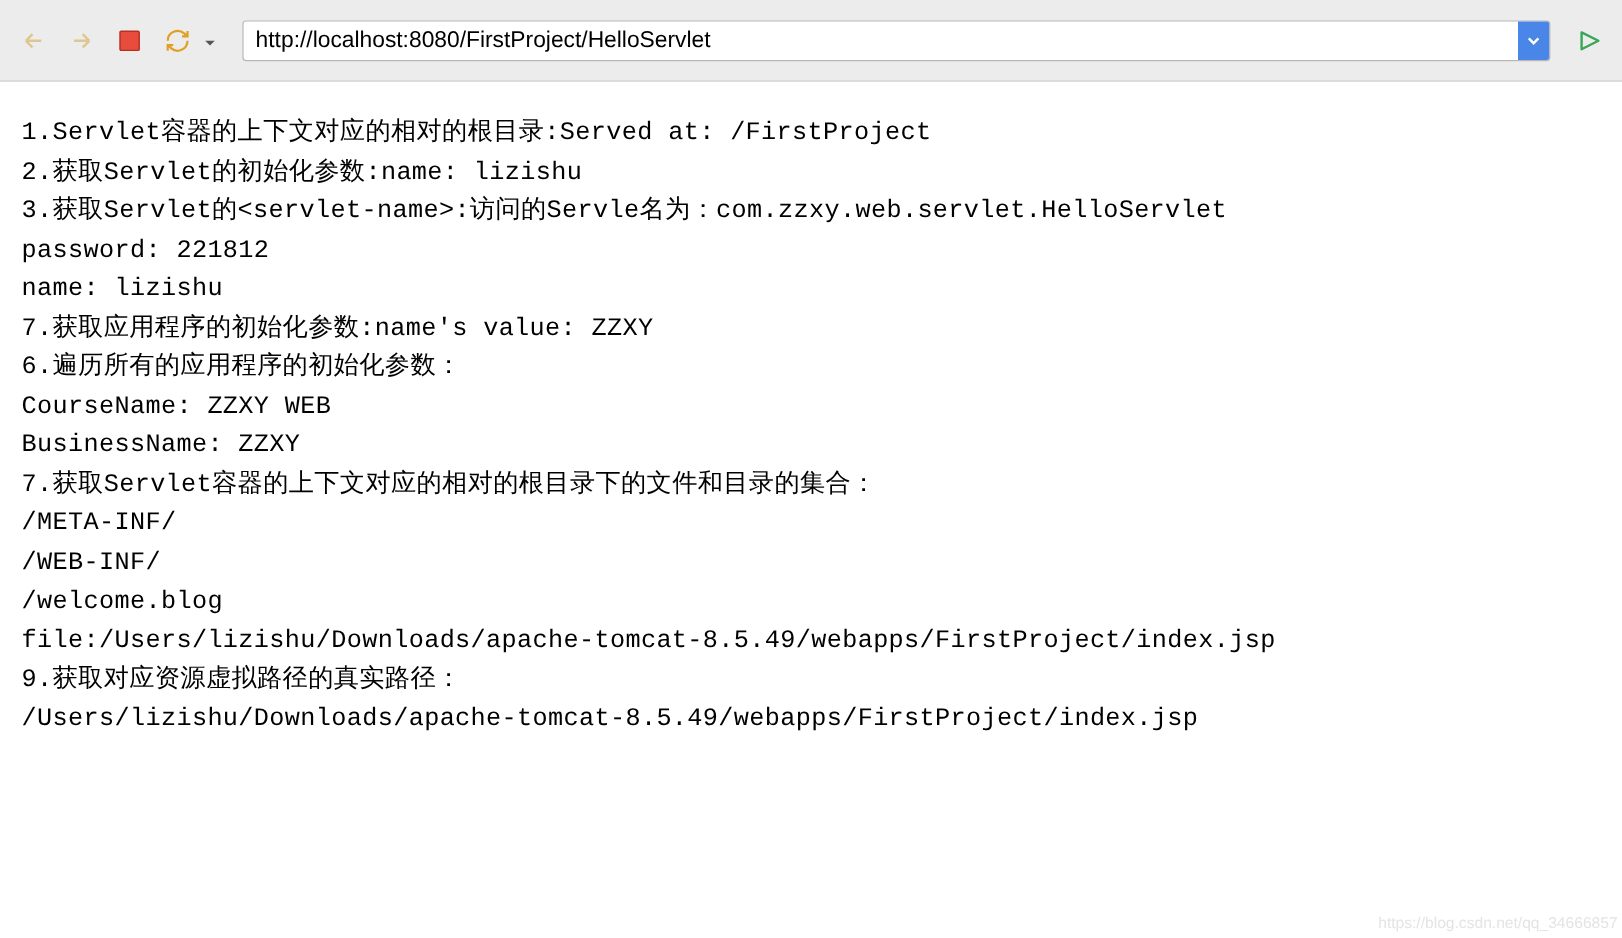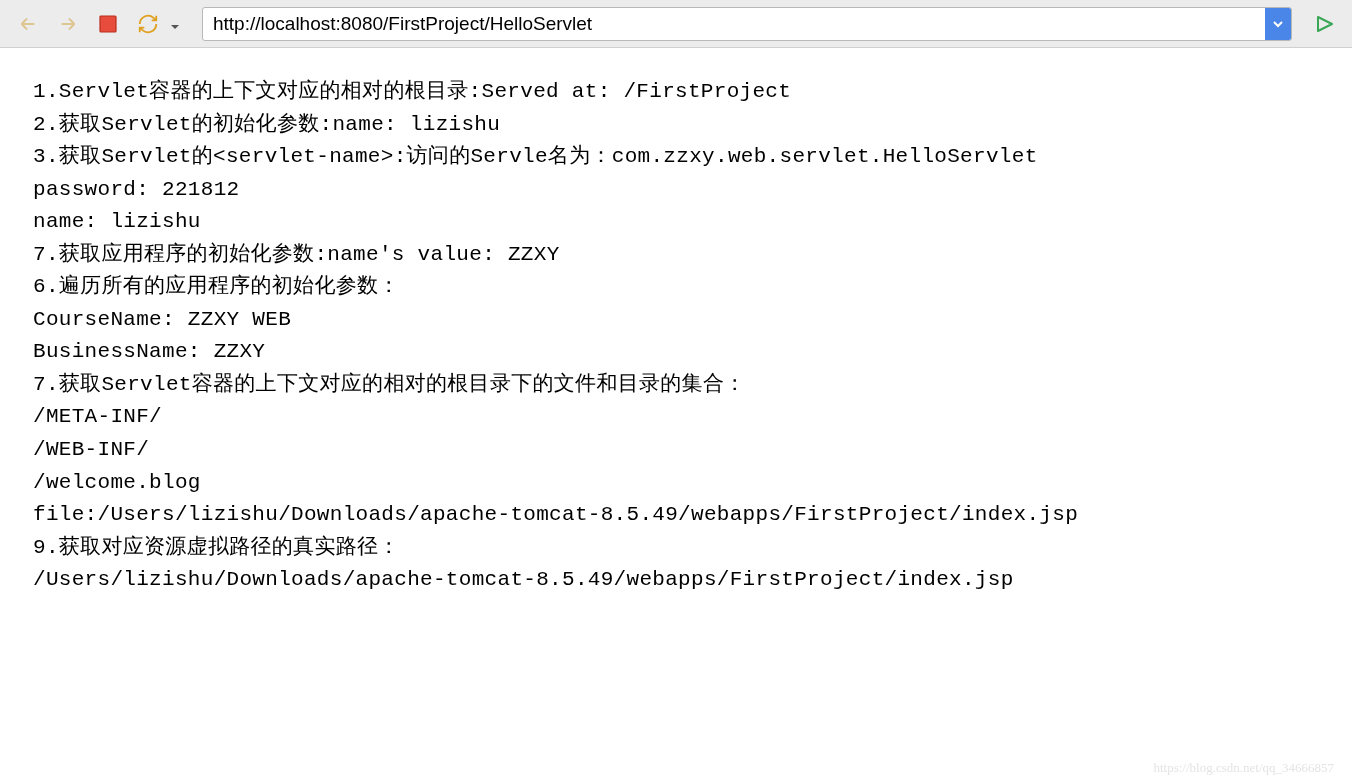--- a/index.html
+++ b/index.html
@@ -6,21 +6,21 @@
     body {
       font-family: -apple-system, BlinkMacSystemFont, "Segoe UI", sans-serif;
       background: #ffffff;
       width: 1352px;
       height: 782px;
       overflow: hidden;
       position: relative;
     }
     .toolbar {
       background: #ececec;
-      height: 48px;
+      height: 68px;
       display: flex;
       align-items: center;
       padding: 0 12px;
       gap: 8px;
       border-bottom: 1px solid #d0d0d0;
     }
     .toolbar-btn {
       width: 32px;
       height: 32px;
       display: flex;
@@ -80,32 +80,31 @@
       margin-left: 8px;
     }
     .content {
       padding: 28px 18px;
       font-family: "Courier New", Courier, monospace;
       font-size: 21px;
       line-height: 1.55;
       color: #000;
       font-weight: 500;
       letter-spacing: 0.3px;
-      margin-left: 15px;
     }
     .content-line {
       white-space: pre;
     }
     .watermark {
       position: absolute;
       bottom: 6px;
-      right: 18px;
+      right: 4px;
       font-size: 13px;
       color: #e4e4e4;
-      font-family: Liberation Serif, serif;
+      font-family: Liberation Sans, sans-serif;
     }
   </style>
 </head>
 <body>
 
 <div class="toolbar">
   <button class="toolbar-btn disabled">
     <svg width="22" height="22" viewBox="0 0 24 24" fill="none" stroke="#d4a847" stroke-width="2.2">
       <path d="M19 12H5M5 12l6-6M5 12l6 6"></path>
     </svg>

